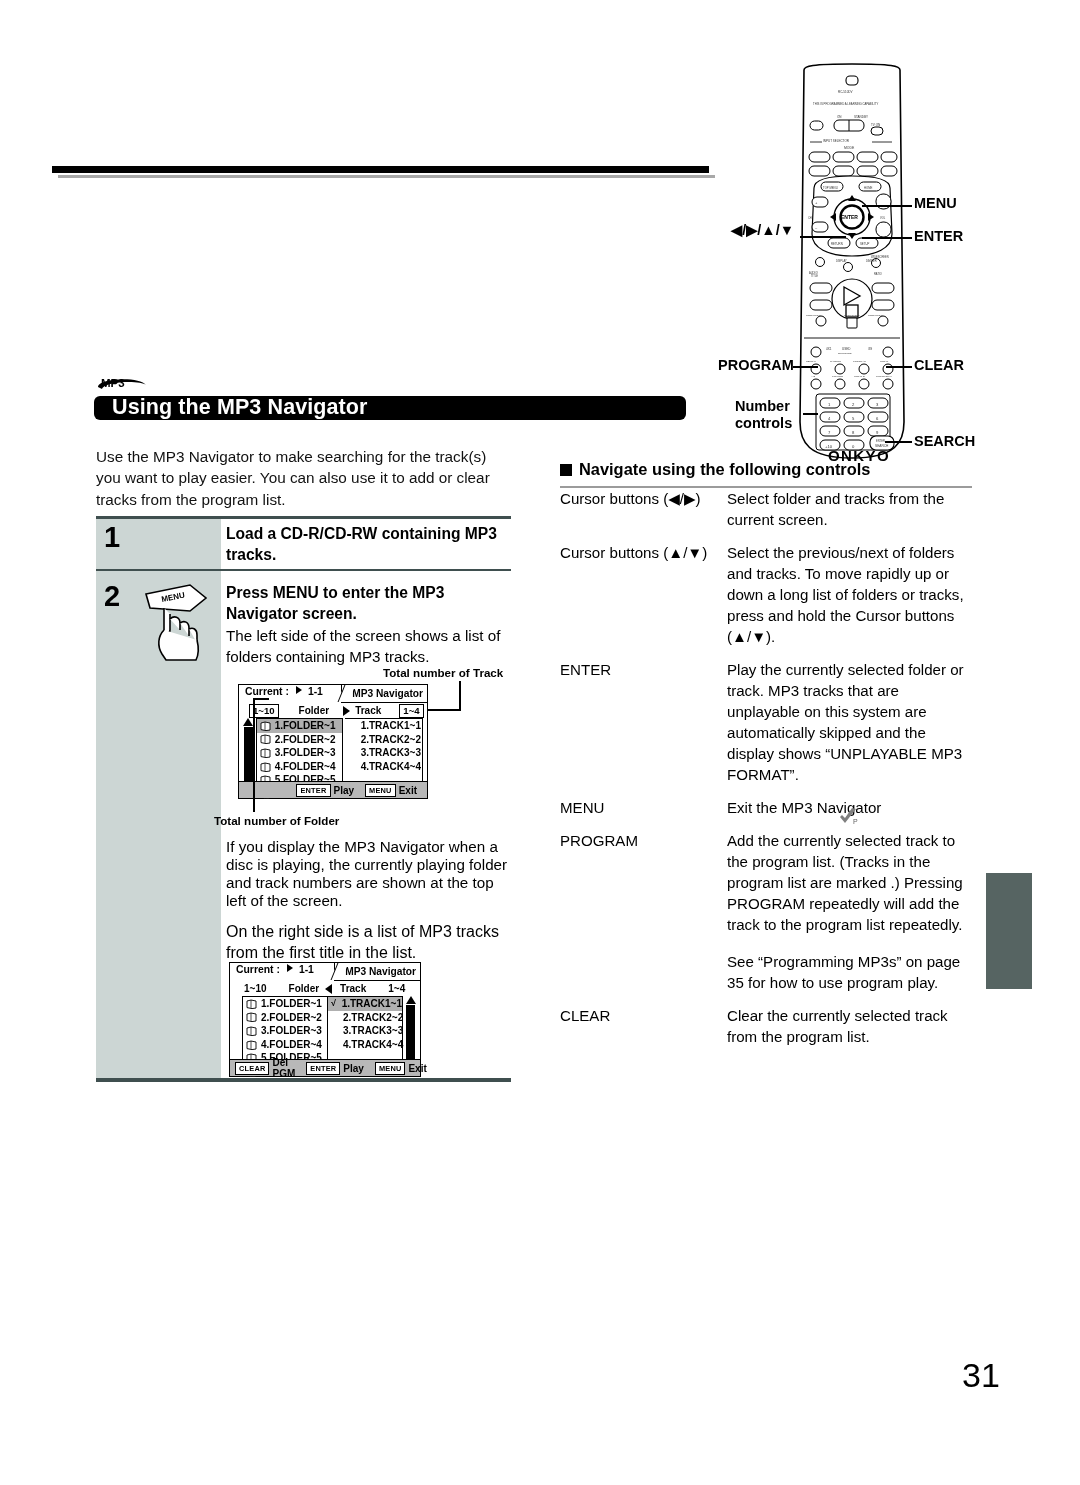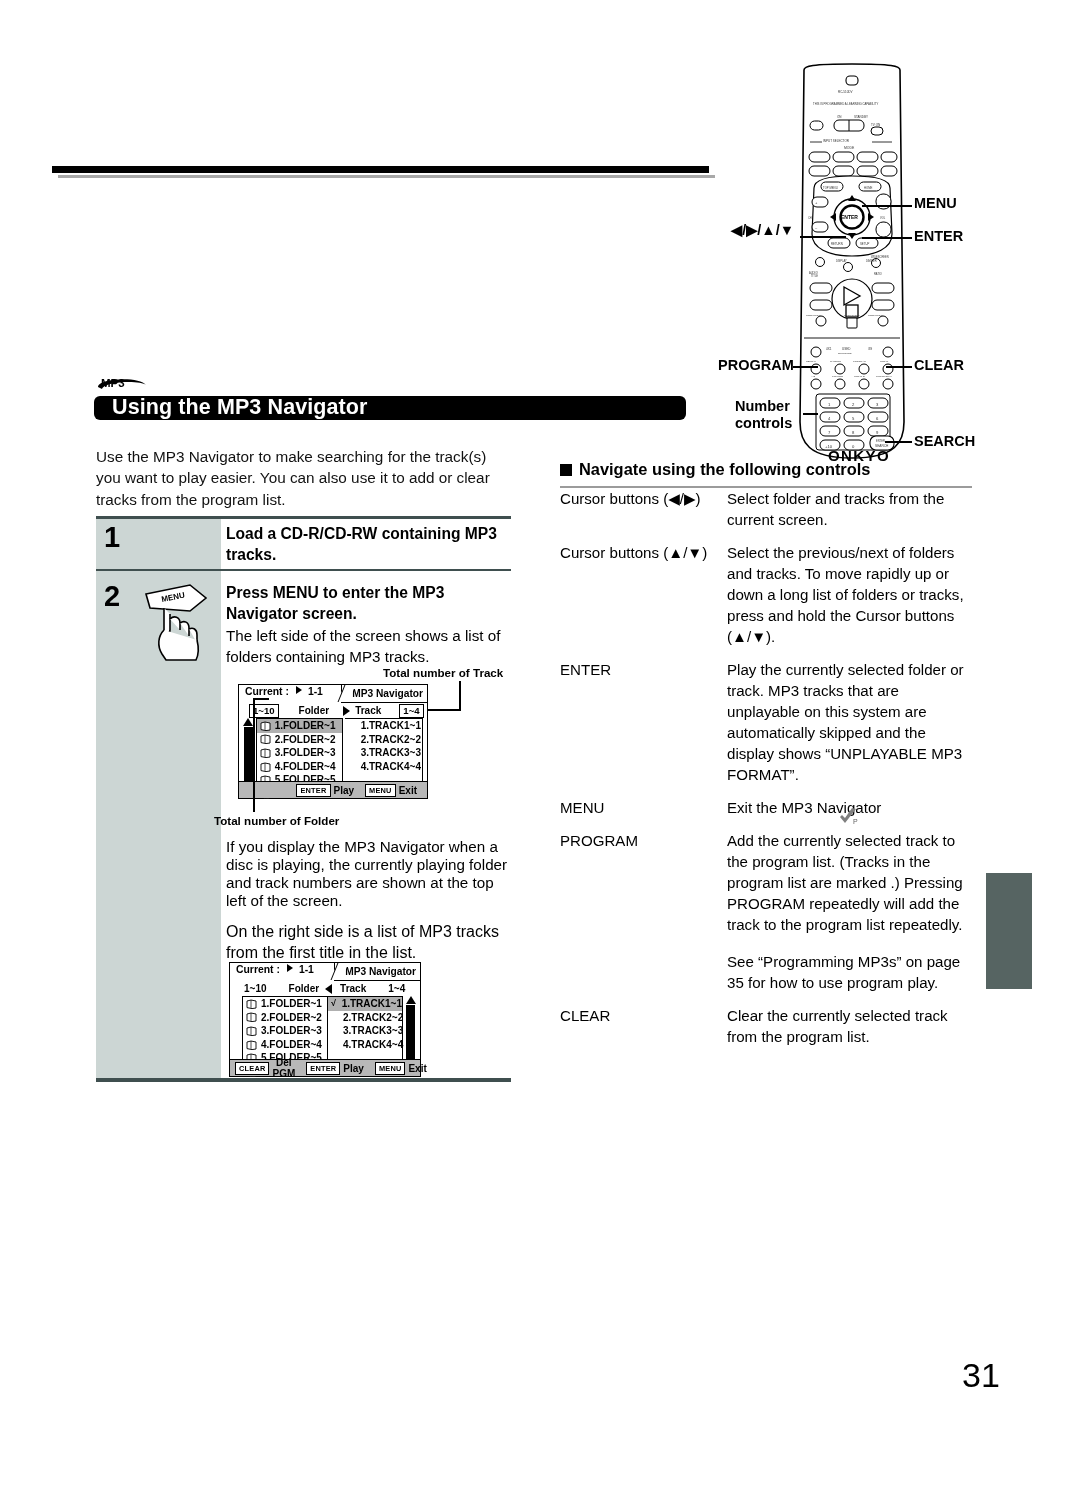--- a/index.html
+++ b/index.html
@@ -92,21 +92,21 @@
     display:inline-block;width:11px;height:10px;margin-right:4px;flex:none;
   }
   .osd .bar{
     display:flex;align-items:center;height:16px;background:#b8b8b8;
     border-top:1.4px solid #000;font-size:10px;font-weight:bold;
   }
   .osd .btn{
     background:#fff;border:1.2px solid #000;font-size:7.4px;font-weight:bold;
     padding:0 3px;line-height:11px;margin:0 3px 0 5px;letter-spacing:.2px;
   }
-  .osd .barlbl{margin-right:6px;text-align:center;}
+  .osd .barlbl{margin-right:6px;}
   .sbar{width:11px;display:flex;flex-direction:column;align-items:center;}
   .sbar .tri-up{width:0;height:0;border-left:5.5px solid transparent;border-right:5.5px solid transparent;border-bottom:8px solid #000;}
   .sbar .tri-dn{width:0;height:0;border-left:5.5px solid transparent;border-right:5.5px solid transparent;border-top:8px solid #000;}
   .sbar .thumb{width:9px;background:#000;flex:1;margin:1px 0;}
 
   
   .rc{position:absolute;left:560px;top:460px;width:412px;}
   .rc .sec-hd{font-size:16.4px;font-weight:bold;display:flex;align-items:center;}
   .rc .sec-hd .sq{width:12px;height:12px;background:#000;margin-right:7px;display:inline-block;}
   .rc .sec-rule{height:1.6px;background:#9b9b9b;margin-top:7px;width:412px;}

